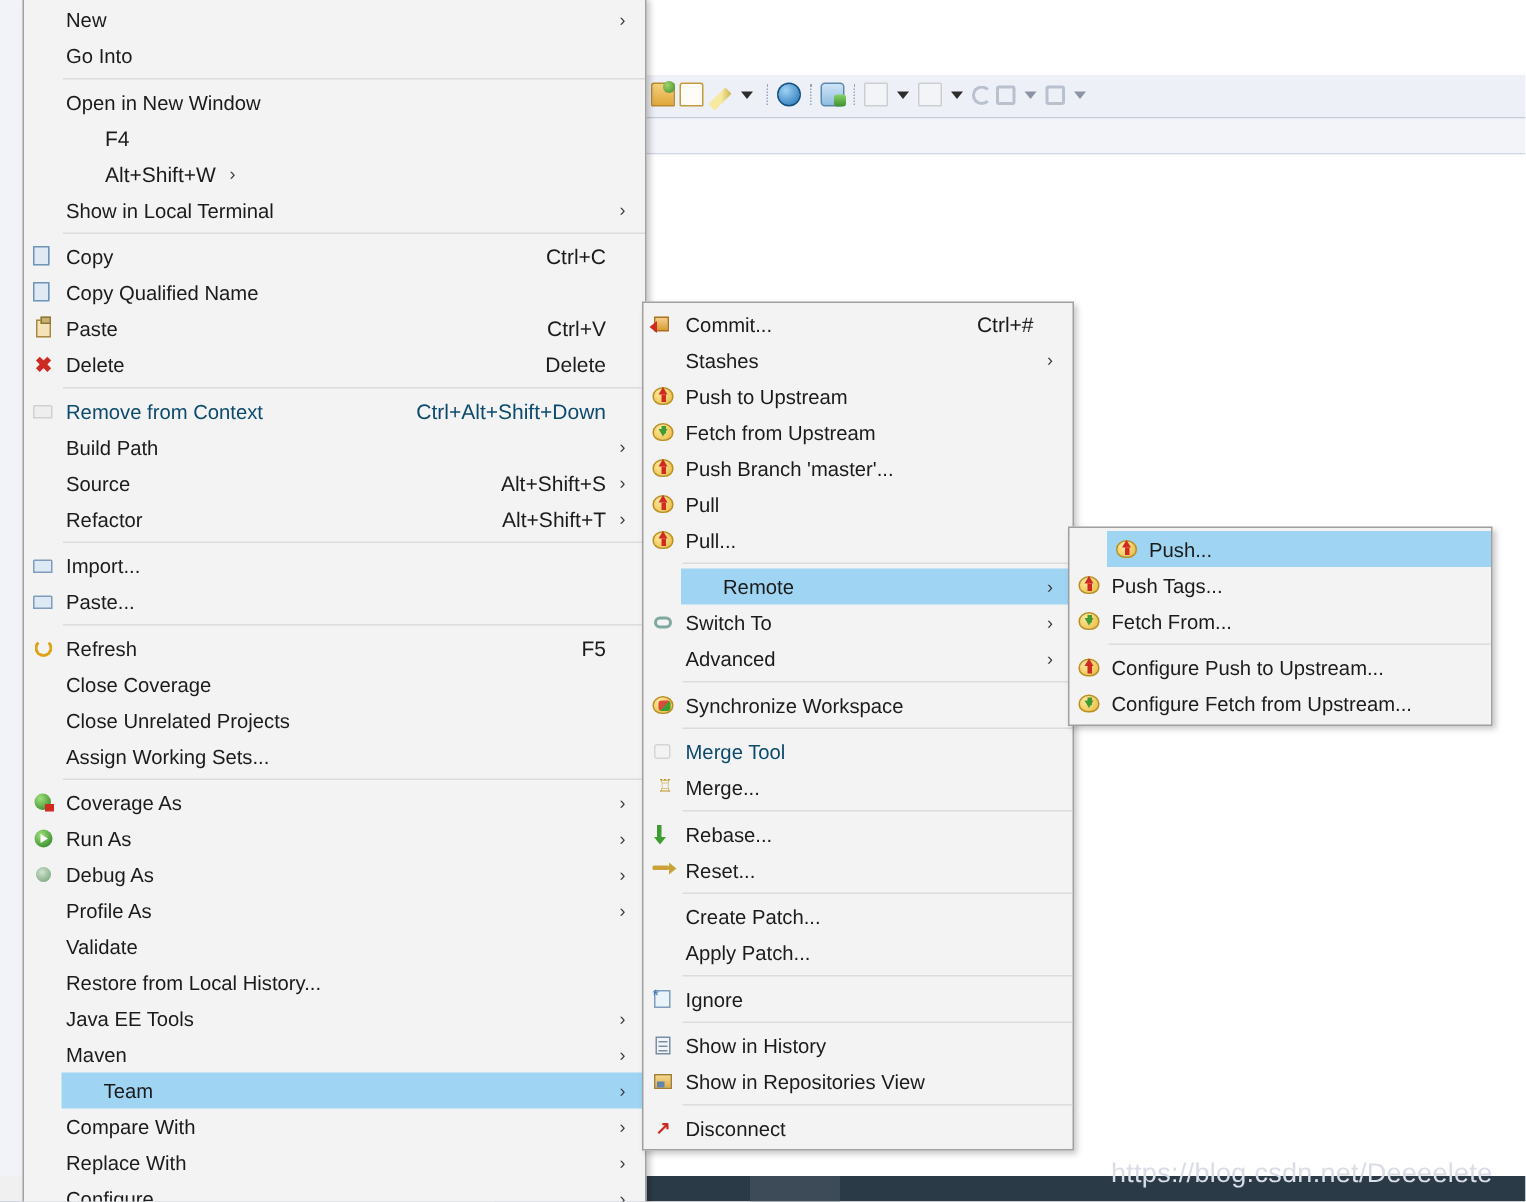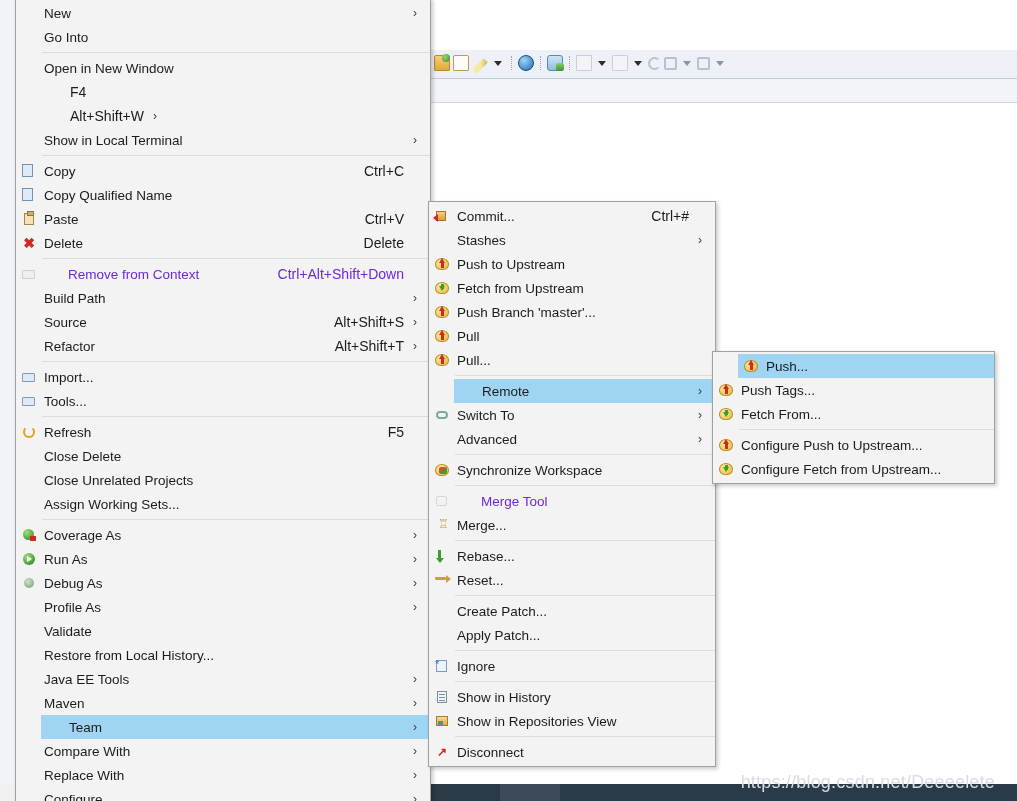--- a/index.html
+++ b/index.html
@@ -93,21 +93,21 @@
     width: 26px; min-width: 26px; height: 24px;
     display: flex; align-items: center; justify-content: center;
   }
   .menu-item .lbl { flex: 1; padding-left: 2px; }
   .menu-item .accel { color: #1b1b1b; padding-left: 28px; font-size: 14px; }
   .menu-item .chev {
     width: 14px; min-width: 14px; text-align: center;
     font-size: 12px; color: #3a3a3a; margin-left: 4px;
   }
   .menu-item.disabled .lbl,
-  .menu-item.disabled .accel { color: #6d28d9; margin-left: 24px; }
+  .menu-item.disabled .accel { color: #0c4a6e; }
   .menu-item.selected { background: #9fd5f3; margin-left: 25px; }
   .menu-sep { height: 1px; background: #dcdcdc; margin: 3px 0 3px 26px; }
 
   
   .gi { width: 16px; height: 16px; position: relative; display: inline-block; }
   
   .gi-cloud {
     width: 14px; height: 12px; border-radius: 50% 50% 45% 45%;
     background: radial-gradient(circle at 35% 30%, #ffe9a0, #e8b93d);
     border: 1px solid #b98f22;
@@ -326,38 +326,38 @@
         <span class="lbl">Import...</span>
         <span class="accel"></span>
         <span class="chev"></span>
       </div>
       <div class="menu-item">
         <span class="ico">
           <span class="gi ">
             <span class="gi-imp"></span>
           </span>
         </span>
-        <span class="lbl">Tools...</span>
+        <span class="lbl">Paste...</span>
         <span class="accel"></span>
         <span class="chev"></span>
       </div>
       <div class="menu-sep"></div>
       <div class="menu-item">
         <span class="ico">
           <span class="gi ">
             <span class="gi-refresh"></span>
           </span>
         </span>
         <span class="lbl">Refresh</span>
         <span class="accel">F5</span>
         <span class="chev"></span>
       </div>
       <div class="menu-item">
         <span class="ico"></span>
-        <span class="lbl">Close Delete</span>
+        <span class="lbl">Close Coverage</span>
         <span class="accel"></span>
         <span class="chev"></span>
       </div>
       <div class="menu-item">
         <span class="ico"></span>
         <span class="lbl">Close Unrelated Projects</span>
         <span class="accel"></span>
         <span class="chev"></span>
       </div>
       <div class="menu-item">

